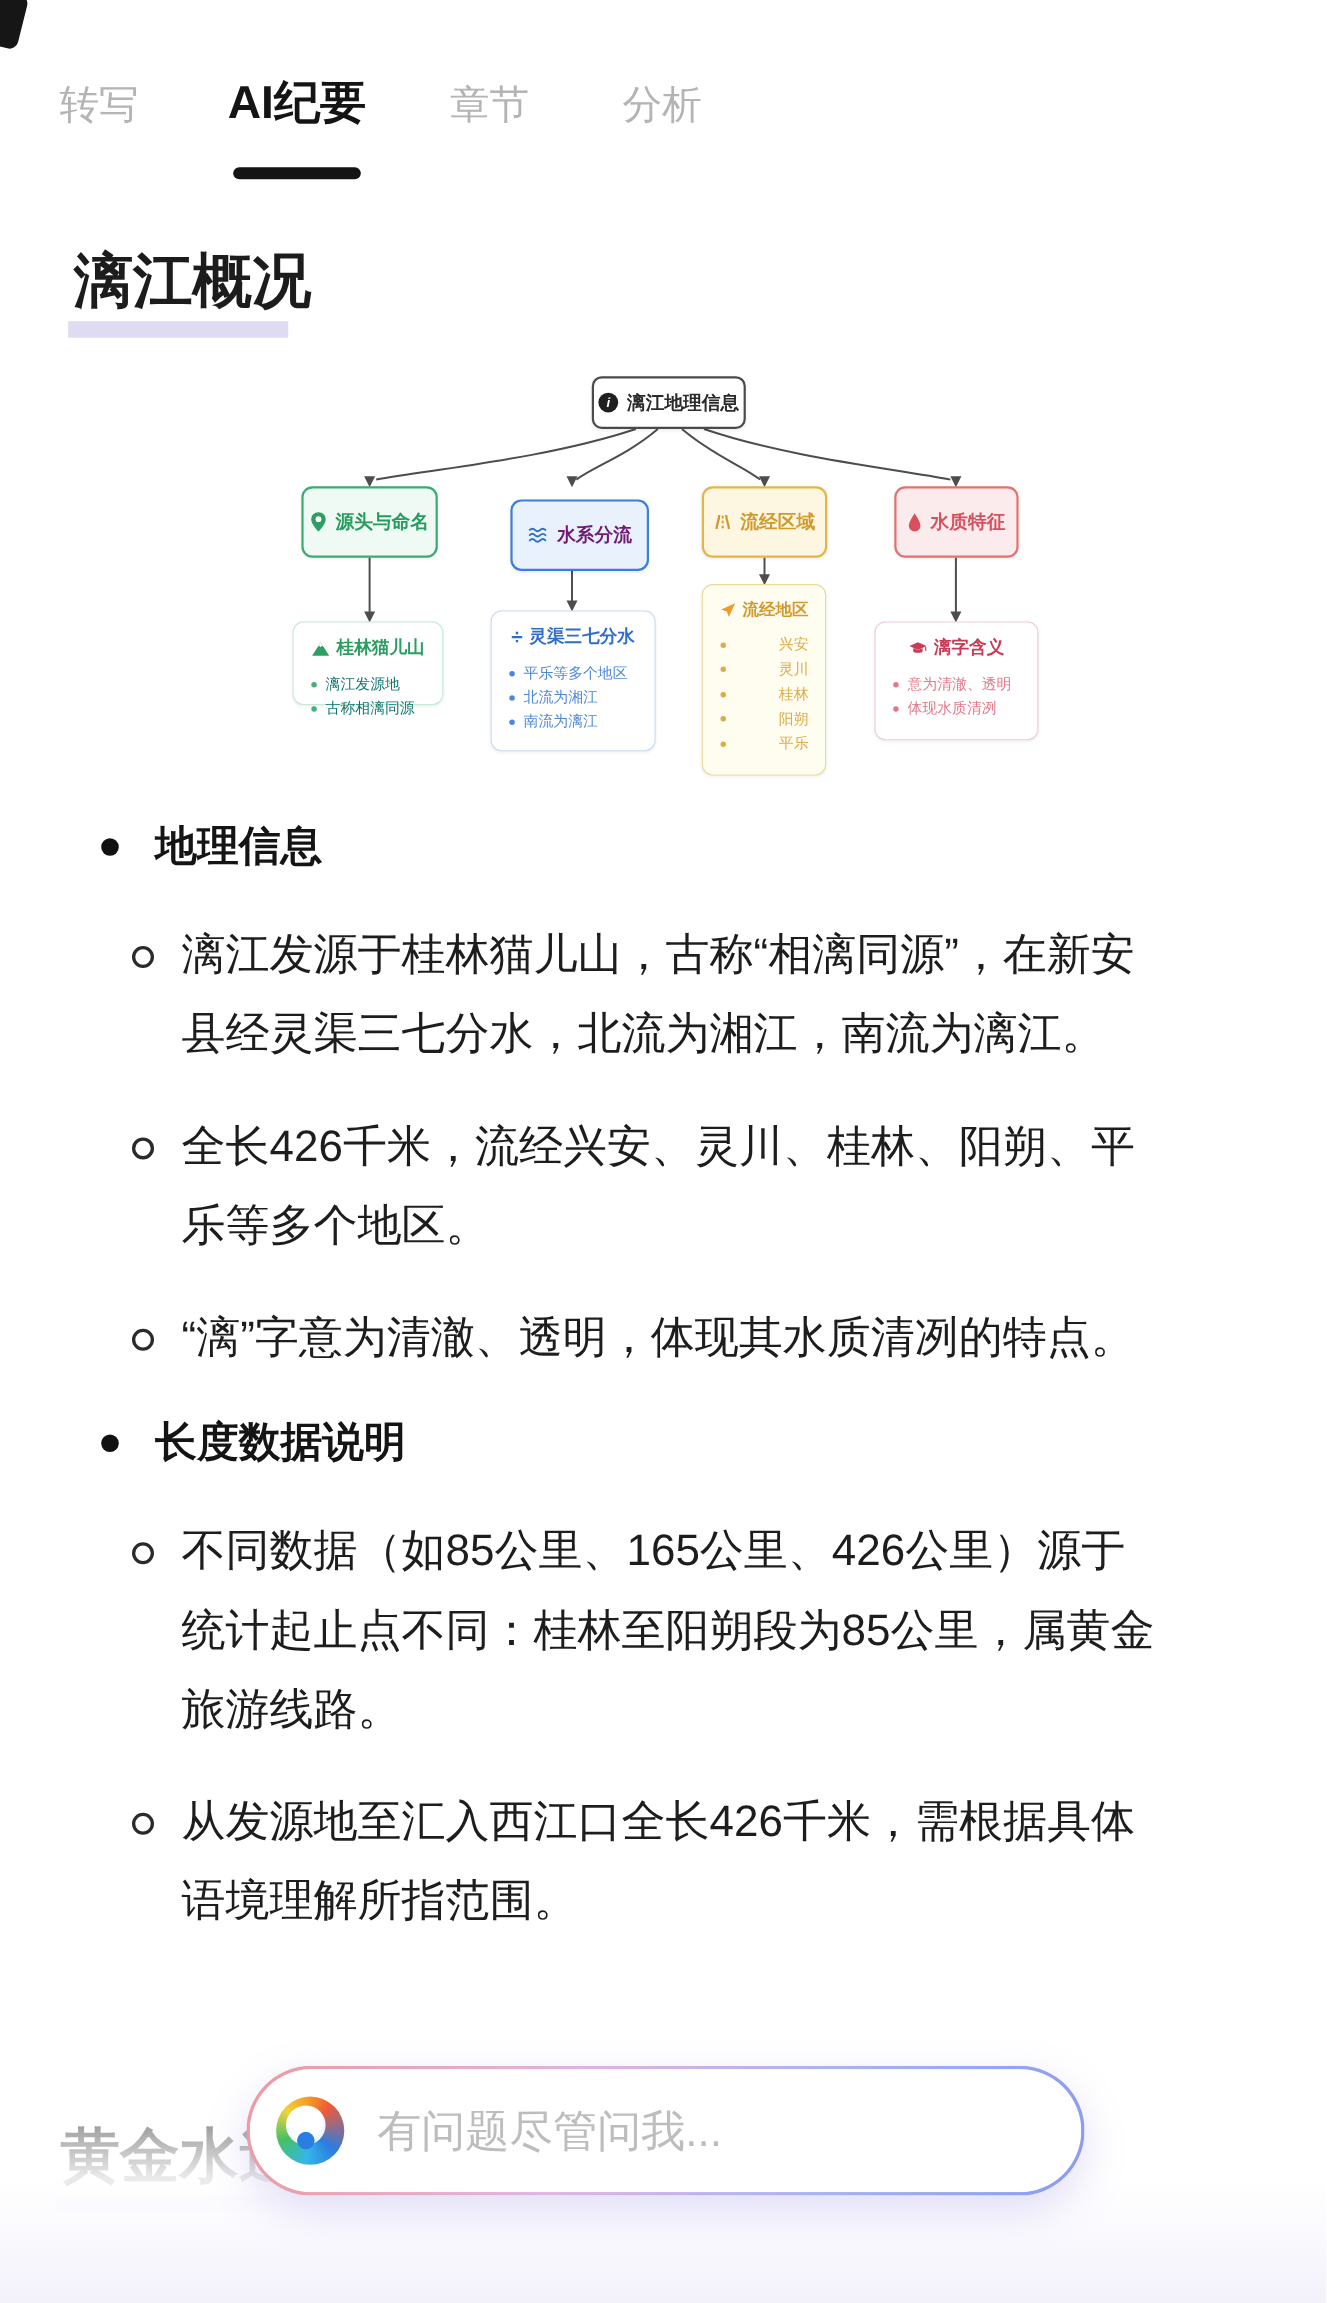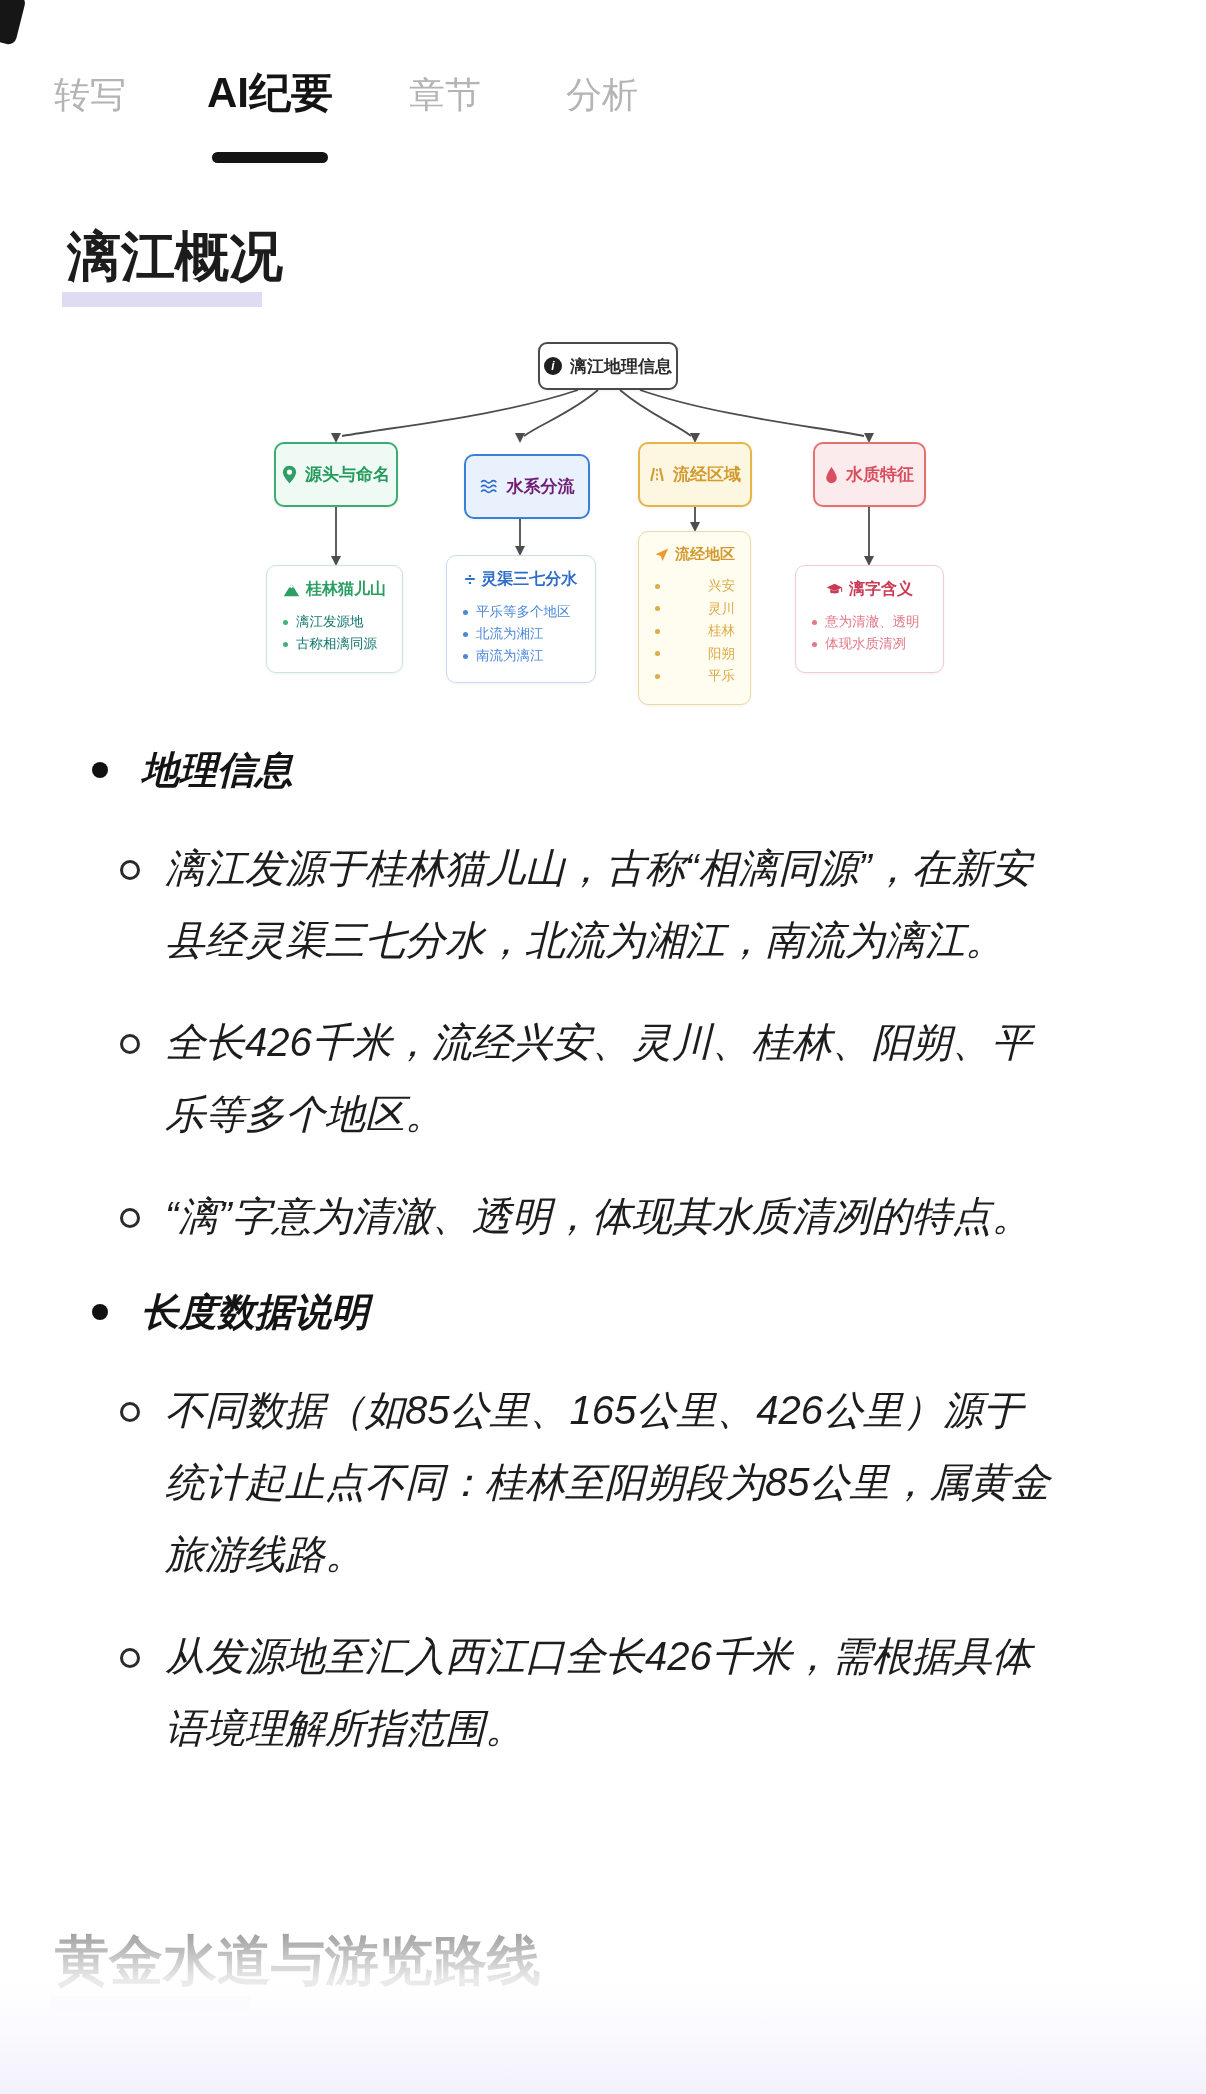--- a/index.html
+++ b/index.html
@@ -29,36 +29,36 @@
   .b-green{left:274px;width:124px;border-color:#3cab72;background:#eefaf3;color:#279b5d;}
   .b-blue{left:464px;width:126px;border-color:#3c7fd8;background:#e9f2fc;color:#701a75;margin-top:12px;}
   .b-yellow{left:638px;width:114px;border-color:#e5b54a;background:#fdf6e0;color:#d29a2e;}
   .b-red{left:813px;width:113px;border-color:#e4716f;background:#fcebed;color:#d8505e;}
 
   .card{position:absolute;box-sizing:border-box;background:#fff;border-radius:10px;border-width:1.5px;border-style:solid;box-shadow:0 1px 3px rgba(0,0,0,.06);padding:13px 8px 10px;}
   .card-title{display:flex;align-items:center;justify-content:center;gap:6px;font-size:16px;font-weight:700;}
   .card ul{list-style:none;margin:11px 0 0;padding:0 0 0 8px;}
   .card li{display:flex;align-items:center;gap:8px;font-size:13.5px;line-height:22px;}
   .cdot{width:5px;height:5px;border-radius:50%;flex:0 0 auto;}
-  .c-green{left:266px;top:235px;width:137px;height:108px;border-color:#c8e8d6;}
+  .c-green{left:266px;top:235px;width:137px;height:76px;border-color:#c8e8d6;}
   .c-green .card-title{color:#2a9e61;}
   .c-green li{color:#0f766e;} .c-green .cdot{background:#45b07c;}
   .c-blue{left:446px;top:225px;width:150px;height:128px;border-color:#c9dcf2;}
   .c-blue .card-title{color:#2e6ec9;}
   .c-blue li{color:#4c88d9;} .c-blue .cdot{background:#4c88d9;}
   .c-yellow{left:638px;top:201px;width:113px;height:174px;border-color:#ecd9a0;background:#fffcf0;}
   .c-yellow .card-title{color:#d29a2e;font-size:15px;}
   .c-yellow li{color:#ddab48;line-height:22.5px;gap:48px;} .c-yellow .cdot{background:#ddab48;}
   .c-red{left:795px;top:235px;width:149px;height:108px;border-color:#f0ccd1;}
   .c-red .card-title{color:#cb3a55;}
   .c-red li{color:#e27888;} .c-red .cdot{background:#e27888;}
   .divide-glyph{font-size:19px;font-weight:800;color:#2e6ec9;line-height:1;}
 
   
-  .outline{position:absolute;left:0;top:740px;width:1116px;font-style:italic;}
+  .outline{position:absolute;left:0;top:740px;width:1116px;}
   .l1{display:flex;align-items:center;padding-left:92px;line-height:60px;margin:0 0 32px 0;}
   .l1 .dot{width:16px;height:16px;border-radius:50%;background:#111;margin-right:33px;flex:0 0 auto;}
   .l1 .l1-text{font-size:38px;font-weight:800;color:#141414;}
   .l2{position:relative;margin:0 60px 30px 165px;}
   .l2 p{margin:0;font-size:40px;line-height:72px;color:#1d1d1d;}
   .l2 .circ{position:absolute;left:-45px;top:28px;width:14px;height:14px;border:3.5px solid #2a2a2a;border-radius:50%;}
 
   
   .hidden-heading{position:absolute;left:55px;top:1922px;margin:0;font-size:54px;font-weight:800;color:#4c4c4c;line-height:76px;z-index:2;}
   .hidden-heading .hl-bar2{position:absolute;left:-5px;top:74px;width:200px;height:15px;background:#dedbf2;opacity:.6;z-index:-1;}
@@ -280,14 +280,18 @@
     </div>
   </section>
 
   <h2 class="hidden-heading">
     <span>黄金水道与游览路线</span>
     <span class="hl-bar2"></span>
   </h2>
 
   <div class="bottom-fade"></div>
 
+  <div class="chat-pill">
+    <span class="chat-icon"></span>
+    <span class="chat-placeholder">有问题尽管问我...</span>
+  </div>
 
 </div>
 
 </body></html>

